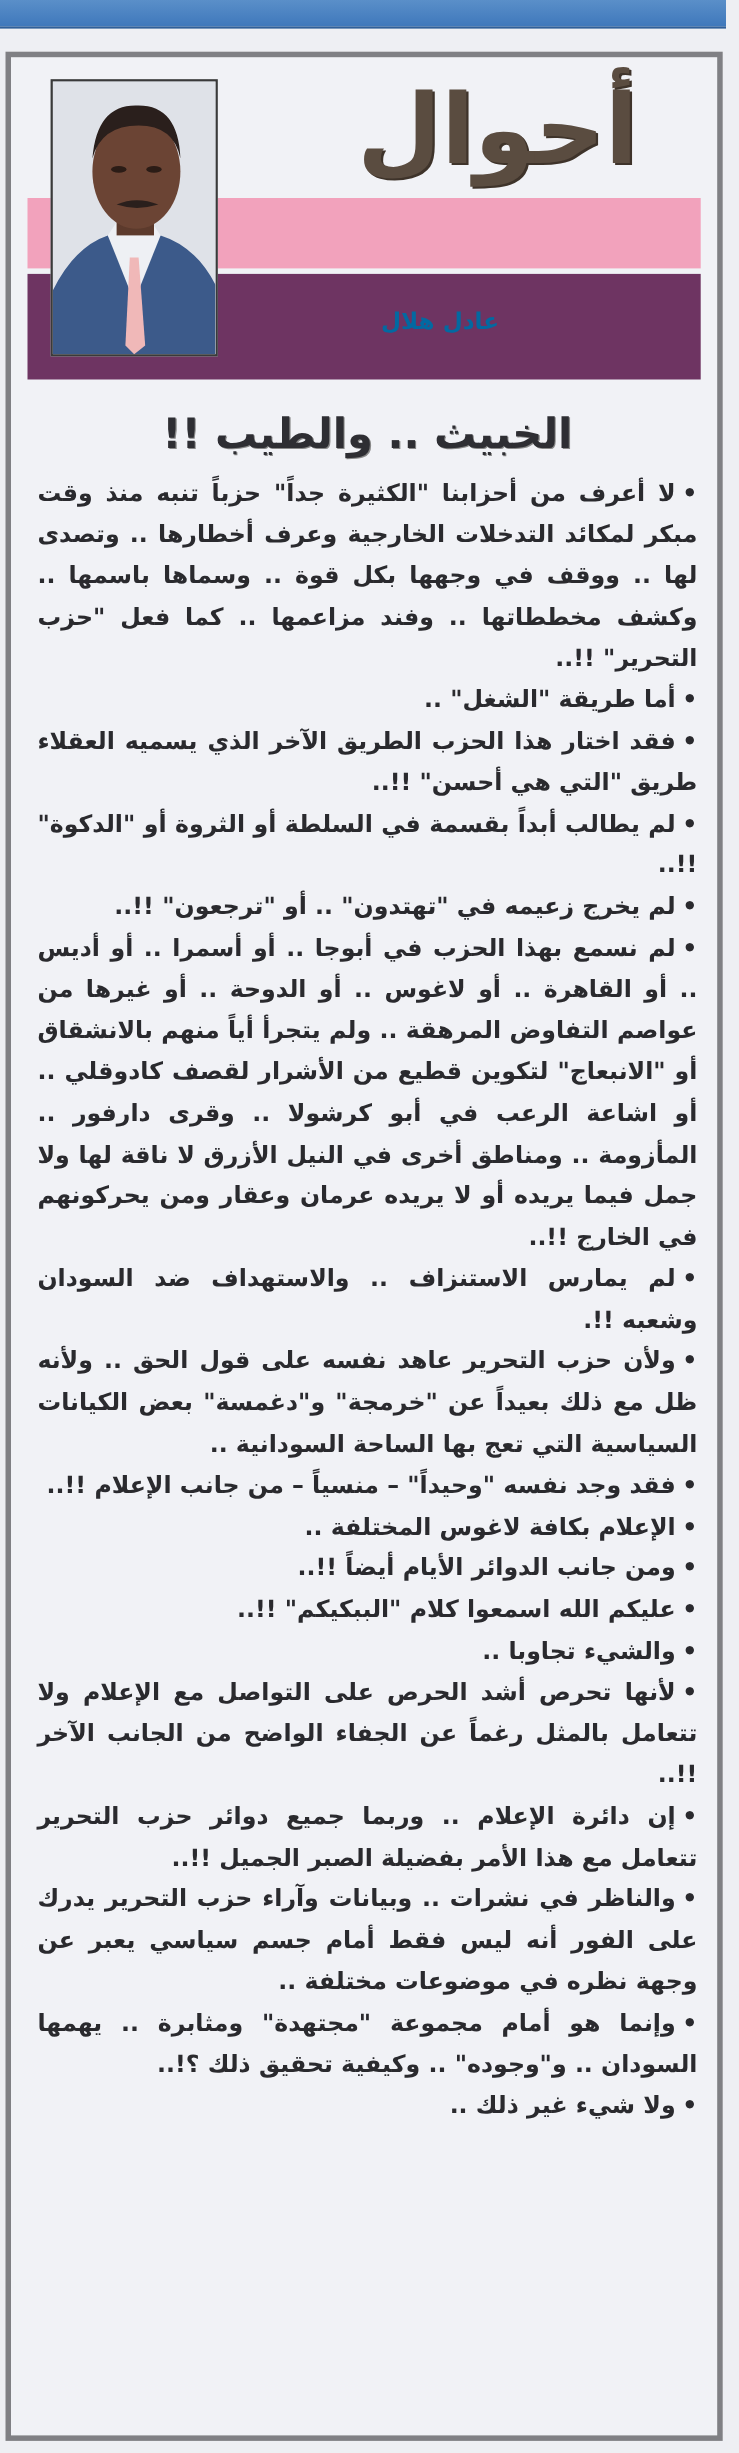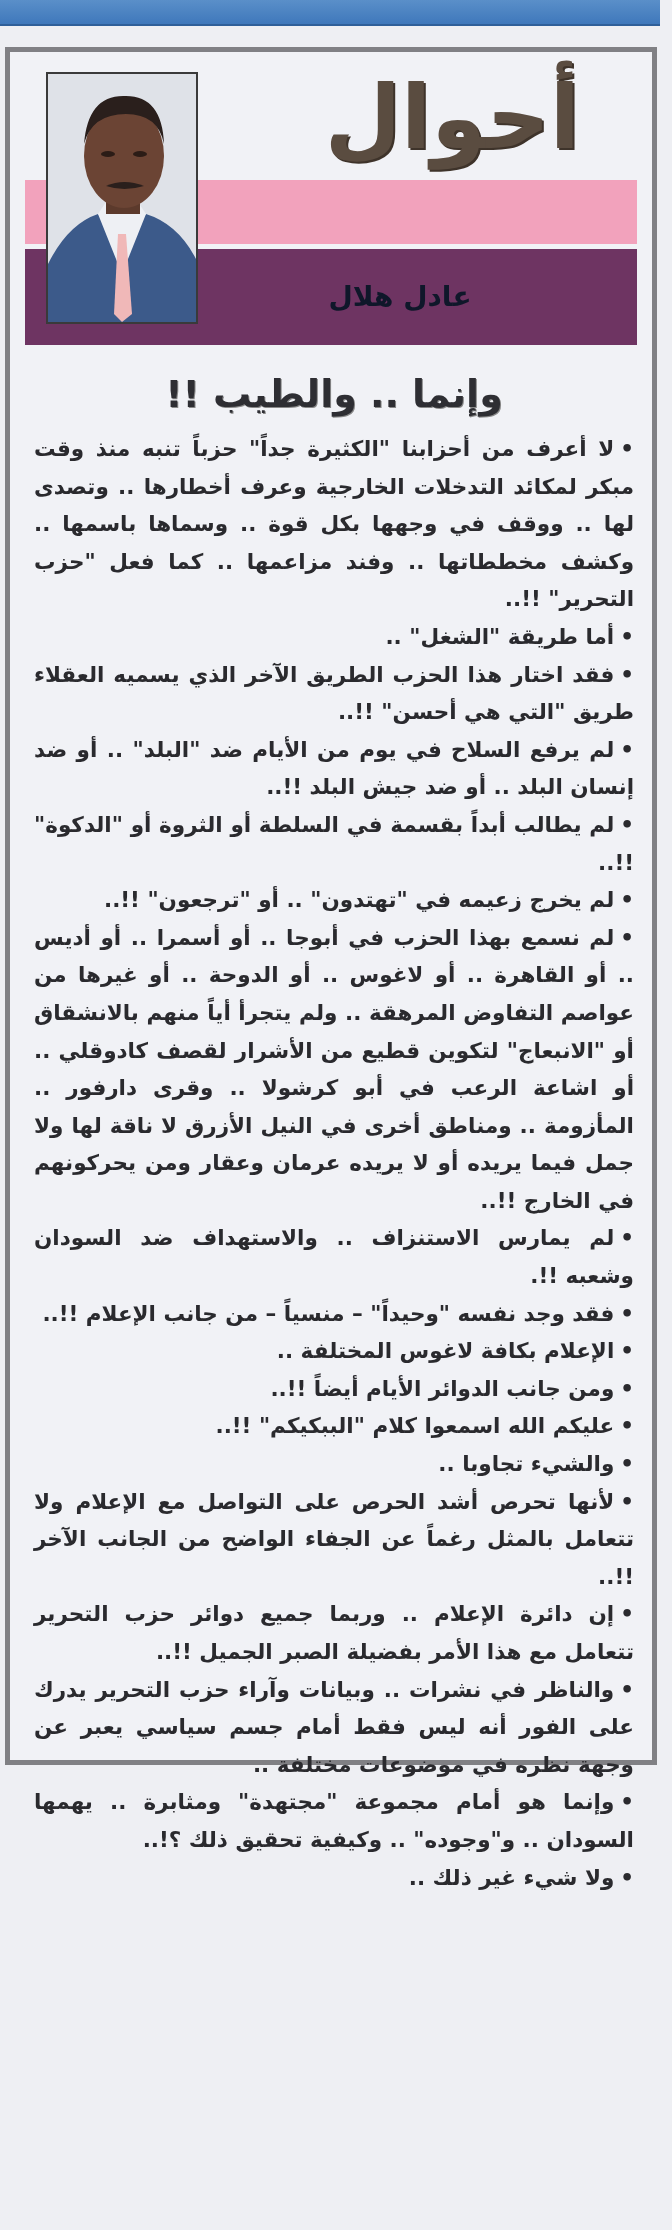--- a/index.html
+++ b/index.html
@@ -8,21 +8,21 @@
     background: #eeeff3;
     font-family: "DejaVu Sans", sans-serif;
     position: relative;
   }
   .top-band {
     position: absolute; left: 0; top: 0; width: 660px; height: 24px;
     background: linear-gradient(180deg, #5a8fc9 0%, #3f78bb 100%);
     border-bottom: 2px solid #2f5f99;
   }
   .frame {
-    position: absolute; left: 5px; top: 47px; width: 652px; height: 1718px;
+    position: absolute; left: 5px; top: 47px; width: 652px; height: 2172px;
     border: 5px solid #808084;
     background: #f1f2f6;
     box-sizing: border-box;
   }
   .header { position: absolute; left: 0; top: 0; width: 642px; height: 300px; }
   .pink-band {
     position: absolute; left: 15px; top: 128px; width: 612px; height: 64px;
     background: #f2a2bc;
   }
   .purple-band {
@@ -36,22 +36,22 @@
   }
   .column-title {
     position: absolute; right: 72px; top: 22px;
     font-family: "DejaVu Sans", sans-serif; font-weight: bold;
     font-size: 88px; line-height: 1; color: #5a4c40;
     text-shadow: 2px 2px 0 #3e332a;
     direction: rtl;
   }
   .author-name {
     position: absolute; left: 240px; top: 228px; width: 300px;
-    text-align: center; color: #0f172a;
-    font-size: 28px; font-weight: bold; letter-spacing: 6px;
+    text-align: center; color: #0369a1;
+    font-size: 21px; font-weight: bold; letter-spacing: 6px;
     direction: rtl;
   }
   .article {
     position: absolute; left: 24px; top: 300px; width: 600px;
     direction: rtl; text-align: justify; color: #2a2a2e;
   }
   .headline {
     text-align: center; font-size: 38px; font-weight: bold;
     color: #2e2e33; margin: 20px 0 14px 0;
     text-shadow: 1px 1px 0 #888;
@@ -94,30 +94,30 @@
 
         <path d="M58 112 Q76 104 96 112 Q76 118 58 112 Z" fill="#2a1f1c"></path>
       </svg>
     </div>
 
     <div class="column-title">أحوال</div>
     <div class="author-name">عادل هلال</div>
   </div>
 
   <div class="article">
-    <div class="headline">وإنما .. والطيب !!</div>
+    <div class="headline">الخبيث .. والطيب !!</div>
     <div id="paras">
         <p class="para"><span class="bullet">•</span><span>لا أعرف من أحزابنا "الكثيرة جداً" حزباً تنبه منذ وقت مبكر لمكائد التدخلات الخارجية وعرف أخطارها .. وتصدى لها .. ووقف في وجهها بكل قوة .. وسماها باسمها .. وكشف مخططاتها .. وفند مزاعمها .. كما فعل "حزب التحرير" !!..</span></p>
         <p class="para"><span class="bullet">•</span><span>أما طريقة "الشغل" ..</span></p>
         <p class="para"><span class="bullet">•</span><span>فقد اختار هذا الحزب الطريق الآخر الذي يسميه العقلاء طريق "التي هي أحسن" !!..</span></p>
-        <p class="para"><span class="bullet">•</span><span>لم يرفع السلاح في يوم من الأيام ضد "البلد" .. أو ضد إنسان البلد .. أو ضد جيش البلد !!..</span></p>
         <p class="para"><span class="bullet">•</span><span>لم يطالب أبداً بقسمة في السلطة أو الثروة أو "الدكوة" !!..</span></p>
         <p class="para"><span class="bullet">•</span><span>لم يخرج زعيمه في "تهتدون" .. أو "ترجعون" !!..</span></p>
         <p class="para"><span class="bullet">•</span><span>لم نسمع بهذا الحزب في أبوجا .. أو أسمرا .. أو أديس .. أو القاهرة .. أو لاغوس .. أو الدوحة .. أو غيرها من عواصم التفاوض المرهقة .. ولم يتجرأ أياً منهم بالانشقاق أو "الانبعاج" لتكوين قطيع من الأشرار لقصف كادوقلي .. أو اشاعة الرعب في أبو كرشولا .. وقرى دارفور .. المأزومة .. ومناطق أخرى في النيل الأزرق لا ناقة لها ولا جمل فيما يريده أو لا يريده عرمان وعقار ومن يحركونهم في الخارج !!..</span></p>
         <p class="para"><span class="bullet">•</span><span>لم يمارس الاستنزاف .. والاستهداف ضد السودان وشعبه !!.</span></p>
+        <p class="para"><span class="bullet">•</span><span>ولأن حزب التحرير عاهد نفسه على قول الحق .. ولأنه ظل مع ذلك بعيداً عن "خرمجة" و"دغمسة" بعض الكيانات السياسية التي تعج بها الساحة السودانية ..</span></p>
         <p class="para"><span class="bullet">•</span><span>فقد وجد نفسه "وحيداً" – منسياً – من جانب الإعلام !!..</span></p>
         <p class="para"><span class="bullet">•</span><span>الإعلام بكافة لاغوس المختلفة ..</span></p>
         <p class="para"><span class="bullet">•</span><span>ومن جانب الدوائر الأيام أيضاً !!..</span></p>
         <p class="para"><span class="bullet">•</span><span>عليكم الله اسمعوا كلام "الببكيكم" !!..</span></p>
         <p class="para"><span class="bullet">•</span><span>والشيء تجاوبا ..</span></p>
         <p class="para"><span class="bullet">•</span><span>لأنها تحرص أشد الحرص على التواصل مع الإعلام ولا تتعامل بالمثل رغماً عن الجفاء الواضح من الجانب الآخر !!..</span></p>
         <p class="para"><span class="bullet">•</span><span>إن دائرة الإعلام .. وربما جميع دوائر حزب التحرير تتعامل مع هذا الأمر بفضيلة الصبر الجميل !!..</span></p>
         <p class="para"><span class="bullet">•</span><span>والناظر في نشرات .. وبيانات وآراء حزب التحرير يدرك على الفور أنه ليس فقط أمام جسم سياسي يعبر عن وجهة نظره في موضوعات مختلفة ..</span></p>
         <p class="para"><span class="bullet">•</span><span>وإنما هو أمام مجموعة "مجتهدة" ومثابرة .. يهمها السودان .. و"وجوده" .. وكيفية تحقيق ذلك ؟!..</span></p>
         <p class="para"><span class="bullet">•</span><span>ولا شيء غير ذلك ..</span></p>

